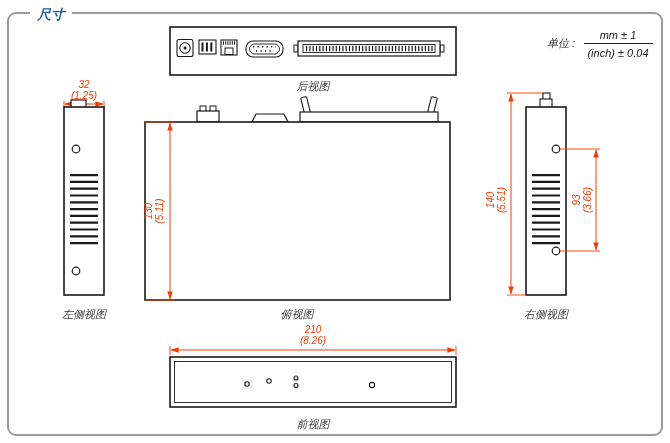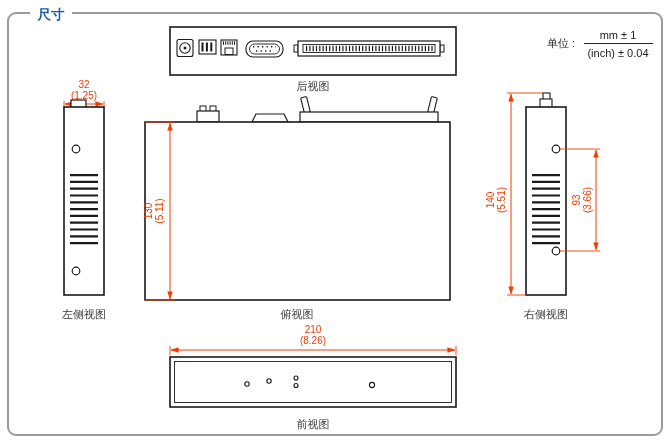--- a/index.html
+++ b/index.html
@@ -1,16 +1,16 @@
 <!DOCTYPE html>
 <html><head>
 <meta charset="utf-8">
 <style>
   html,body{margin:0;padding:0;background:#ffffff;}
-  #stage{position:relative;width:670px;height:443px;background:#ffffff;overflow:hidden;}
+  #stage{position:relative;width:670px;height:443px;background:#ffffff;overflow:hidden;font-style:italic;}
   svg{display:block;}
   svg text{font-family:"Liberation Sans","DejaVu Sans",sans-serif;}
   .title-txt{font-size:13.5px;font-weight:bold;fill:#1a5aa6;}
   .lbl{font-size:11px;fill:#3a3a3a;}
   .unit-txt{font-size:11px;fill:#222222;}
   .dim{font-size:10px;fill:#f43b00;}
   .blk{stroke:#1a1a1a;fill:#ffffff;}
   .thin{stroke:#1a1a1a;fill:none;}
   .red{stroke:#f43b00;fill:none;}
 </style>

